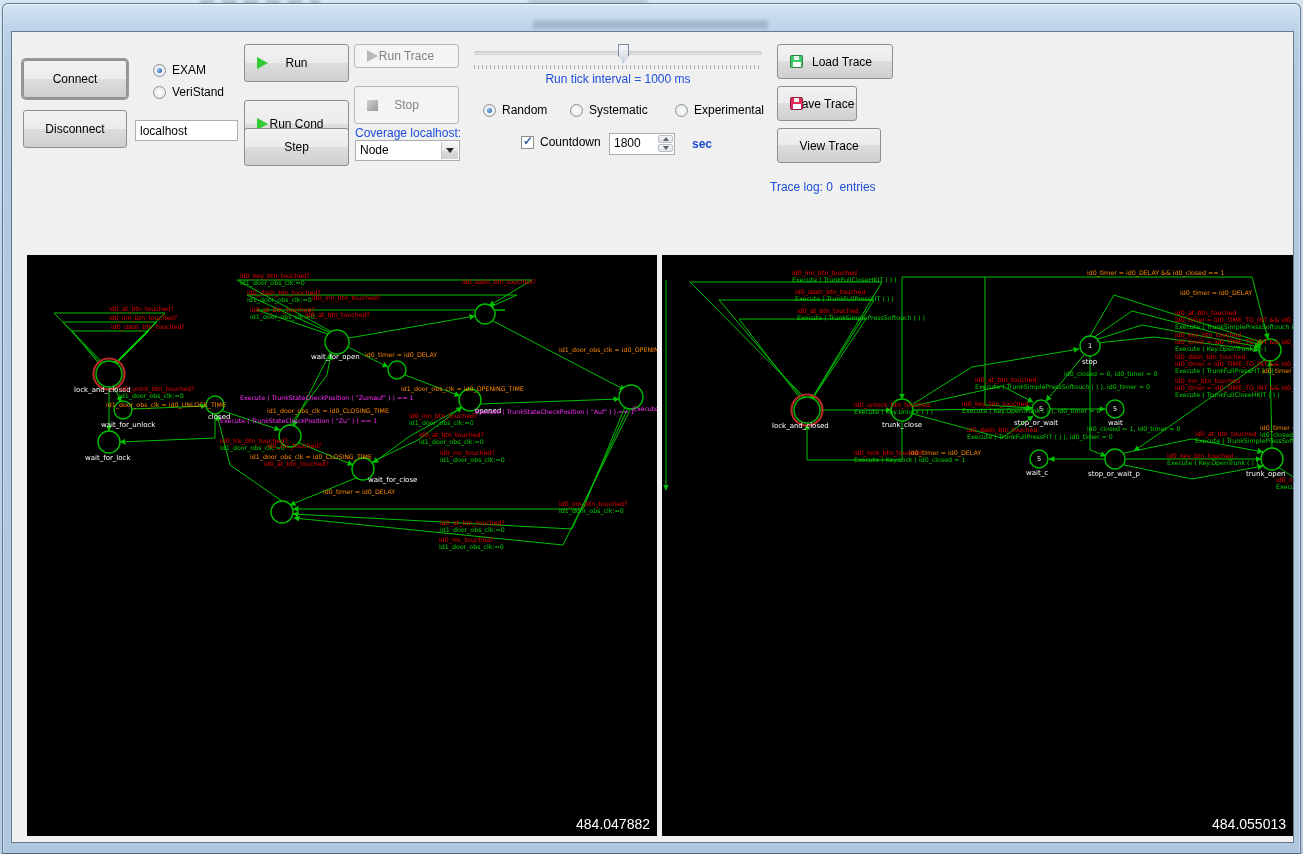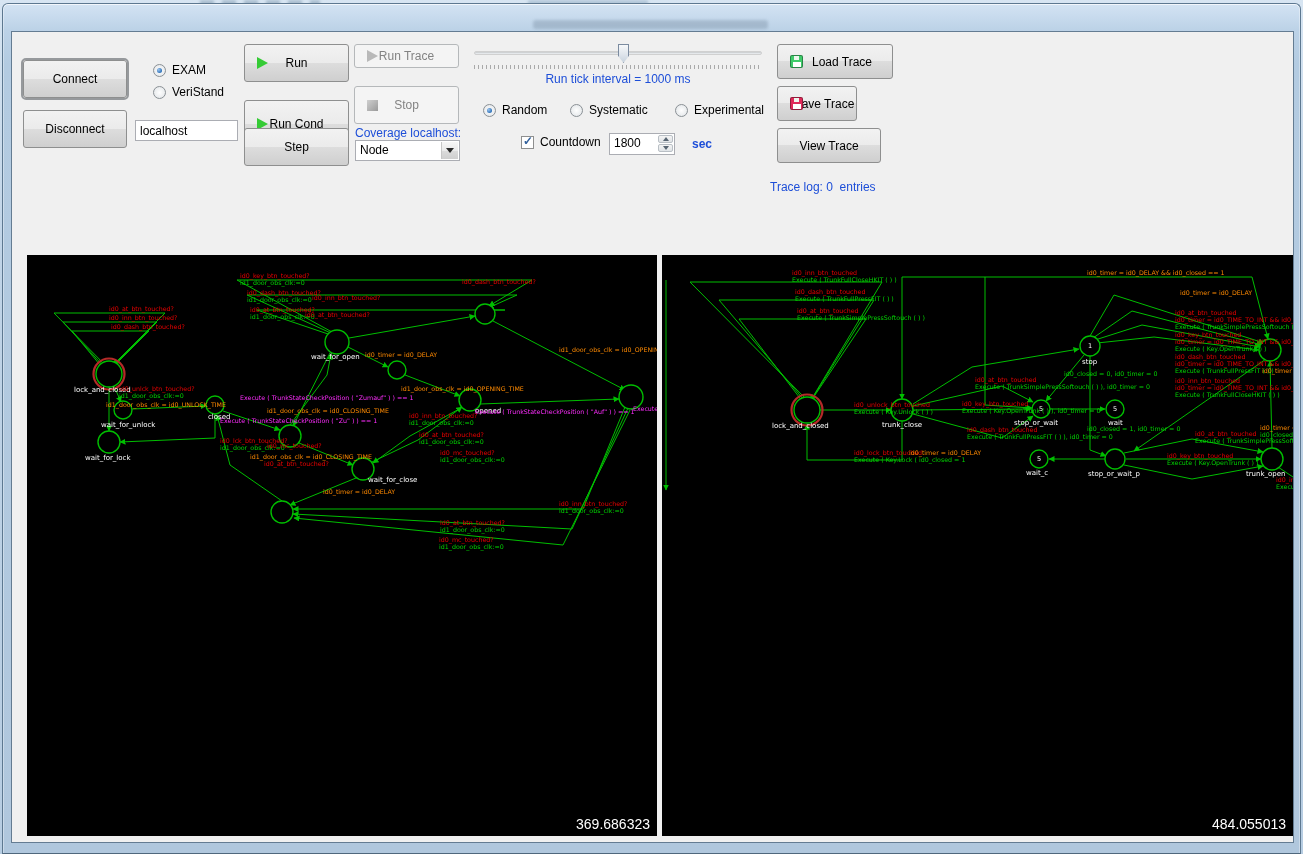--- a/index.html
+++ b/index.html
@@ -291,21 +291,21 @@
             <text x="392" y="182" font-size="6.3"><tspan x="392" dy="0" fill="#ea0000">id0_at_btn_touched?</tspan><tspan x="392" dy="7" fill="#00d400">id1_door_obs_clk:=0</tspan></text>
             <text x="413" y="200" font-size="6.3"><tspan x="413" dy="0" fill="#ea0000">id0_mc_touched?</tspan><tspan x="413" dy="7" fill="#00d400">id1_door_obs_clk:=0</tspan></text>
             <text x="223" y="204" font-size="6.3"><tspan x="223" dy="0" fill="#ff8a00">id1_door_obs_clk = id0_CLOSING_TIME</tspan></text>
             <text x="240" y="193" font-size="6.3"><tspan x="240" dy="0" fill="#ea0000">id0_mc_touched?</tspan></text>
             <text x="237" y="211" font-size="6.3"><tspan x="237" dy="0" fill="#ea0000">id0_at_btn_touched?</tspan></text>
             <text x="296" y="239" font-size="6.3"><tspan x="296" dy="0" fill="#ff8a00">id0_timer = id0_DELAY</tspan></text>
             <text x="532" y="251" font-size="6.3"><tspan x="532" dy="0" fill="#ea0000">id0_inn_btn_touched?</tspan><tspan x="532" dy="7" fill="#00d400">id1_door_obs_clk:=0</tspan></text>
             <text x="413" y="270" font-size="6.3"><tspan x="413" dy="0" fill="#ea0000">id0_at_btn_touched?</tspan><tspan x="413" dy="7" fill="#00d400">id1_door_obs_clk:=0</tspan></text>
             <text x="412" y="287" font-size="6.3"><tspan x="412" dy="0" fill="#ea0000">id0_mc_touched?</tspan><tspan x="412" dy="7" fill="#00d400">id1_door_obs_clk:=0</tspan></text>
           </svg>
-        <div class="clock">369.686323</div>
+        <div class="clock">484.047882</div>
       </div>
 
       <div class="panel" style="left:650px;top:223px;width:631px;height:581px;">
         <svg id="diagR" width="631" height="581" viewBox="0 0 631 581">
           <defs>
             <marker id="arwR" markerWidth="7" markerHeight="7" refX="5.5" refY="3" orient="auto">
               <path d="M0,0 L6,3 L0,6 z" fill="#00be00"></path>
             </marker>
           </defs>
         <polyline points="143,143 28,27 220,27 149,145" fill="none" stroke="#00be00" stroke-width="1" marker-end="url(#arwR)"></polyline>

